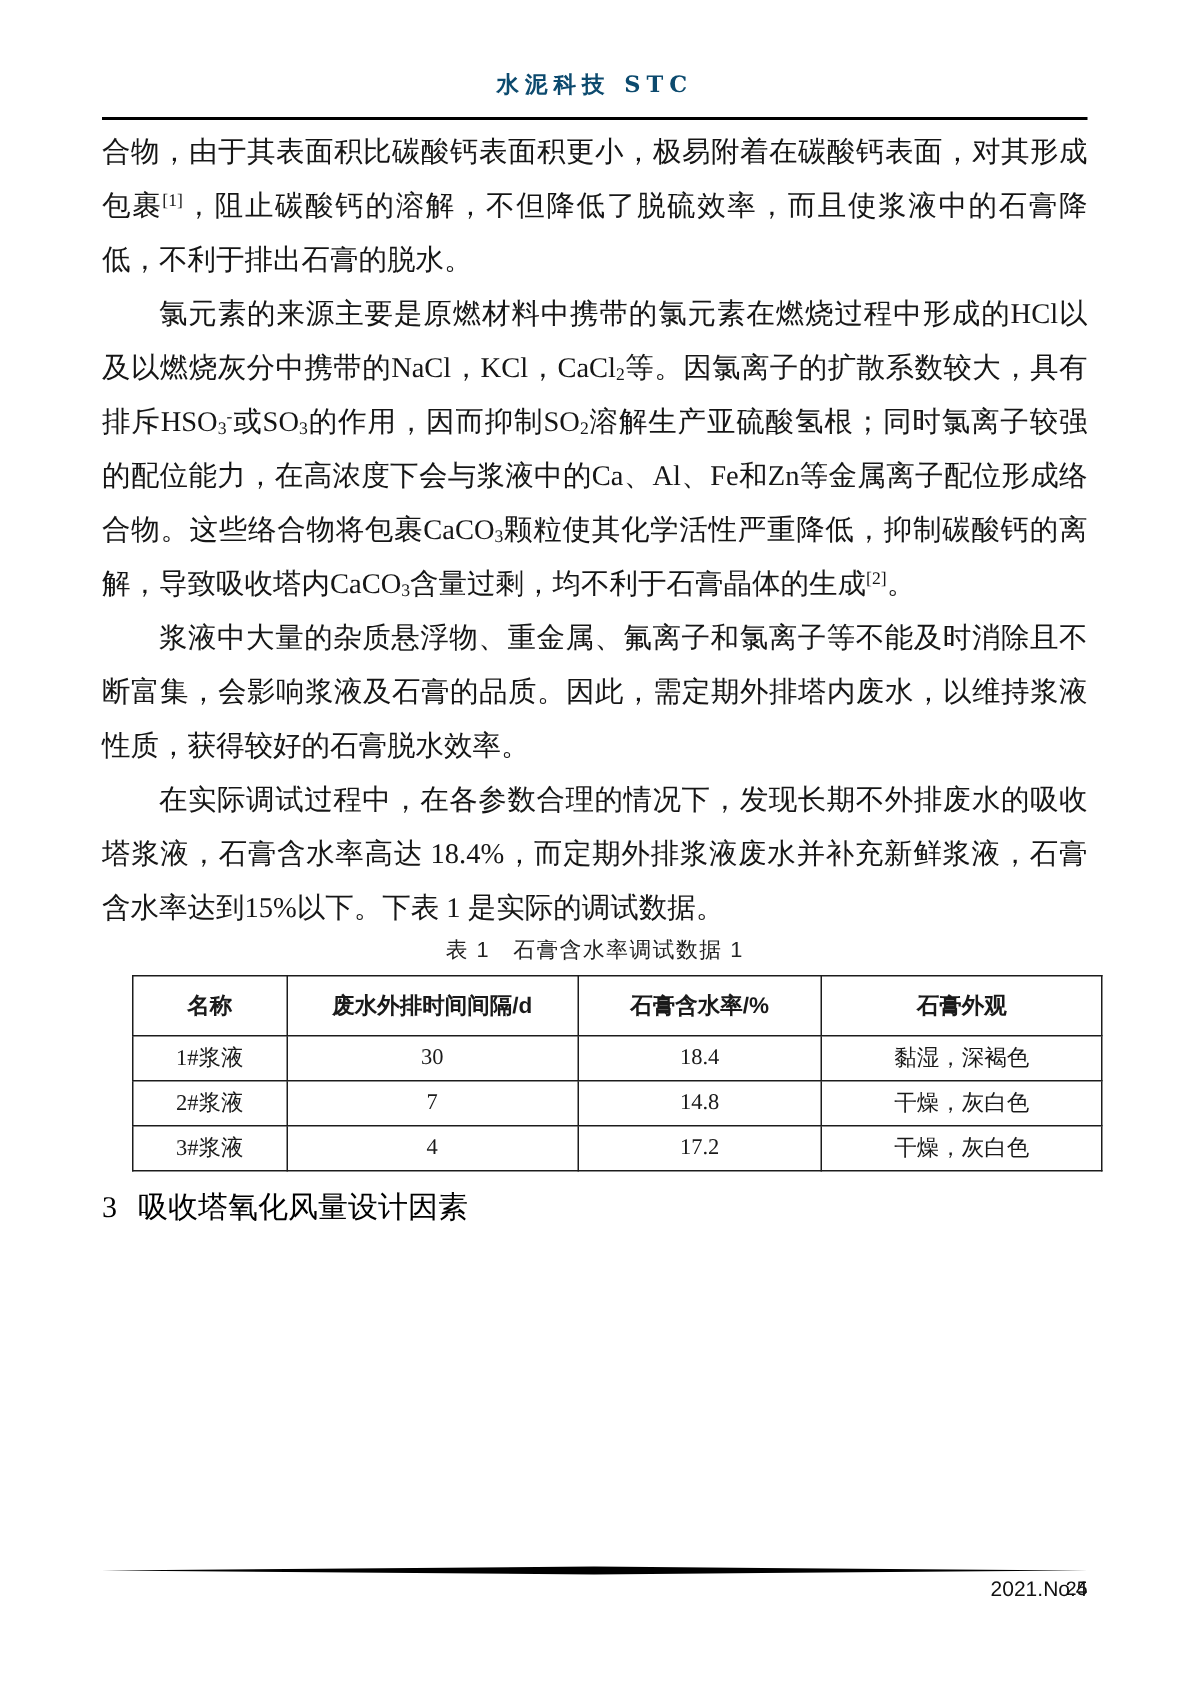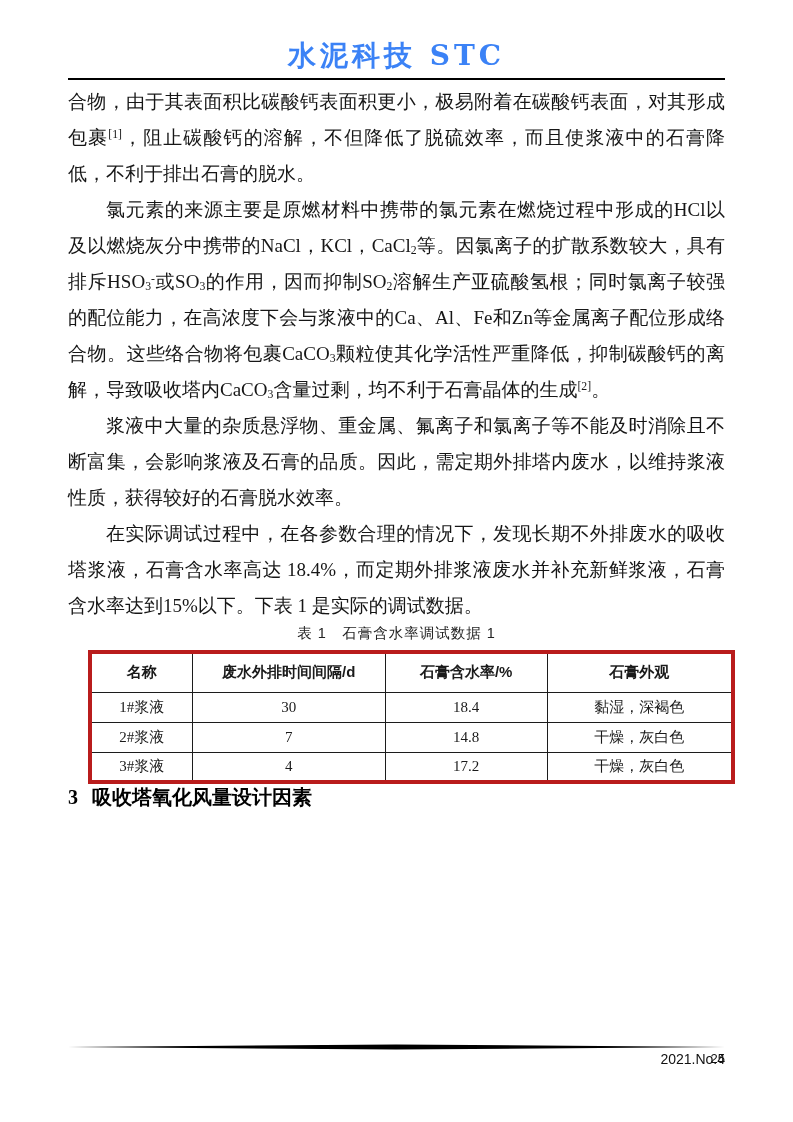--- a/index.html
+++ b/index.html
@@ -13,24 +13,24 @@
   }
   .page {
     position: absolute; inset: 0;
     background: #ffffff;
     padding: 38px 68px 0 68px;
   }
   
   .journal-header {
     text-align: center;
     font-family: "DejaVu Serif", serif;
-    font-size: 28px;
+    font-size: 15px;
     font-weight: 600;
     letter-spacing: 4px;
-    color: #3b82f6;
+    color: #0c4a6e;
     height: 40px;
     line-height: 36px;
   }
   .header-rule {
     height: 0;
     border-top: 2px solid #000;
     margin-bottom: 4px;
   }
   
   .body-text p {
@@ -50,21 +50,21 @@
     color: #222;
     margin-top: 0;
     margin-bottom: 7px;
     letter-spacing: 1px;
   }
   table.data-table {
     border-collapse: collapse;
     margin-left: 20px;
     width: 647px;
     table-layout: fixed;
-    border: 4px solid #b91c1c;
+    border: 1px solid #b91c1c;
   }
   table.data-table col.c1 { width: 15.9%; }
   table.data-table col.c2 { width: 30.0%; }
   table.data-table col.c3 { width: 25.2%; }
   table.data-table col.c4 { width: 28.9%; }
   table.data-table th, table.data-table td {
     border: 1.5px solid #1c1c1c;
     text-align: center;
     vertical-align: middle;
     color: #1a1a1a;
@@ -77,22 +77,23 @@
   }
   table.data-table td {
     font-family: "Liberation Serif", serif;
     font-size: 15px;
     height: 30px;
   }
   
   .section-heading {
     font-family: "Liberation Sans", sans-serif;
     font-size: 20px;
-    font-weight: bold;
+    font-weight: normal;
     color: #000;
+    margin-top: 10px;
     margin-bottom: 4px;
   }
   .section-heading .sec-num { margin-right: 14px; font-family: "Liberation Serif", serif; }
   
   .page-footer {
     position: absolute;
     left: 68px; right: 68px;
     top: 1044px;
   }
   .footer-rule-svg { display: block; width: 657px; height: 6px; }

